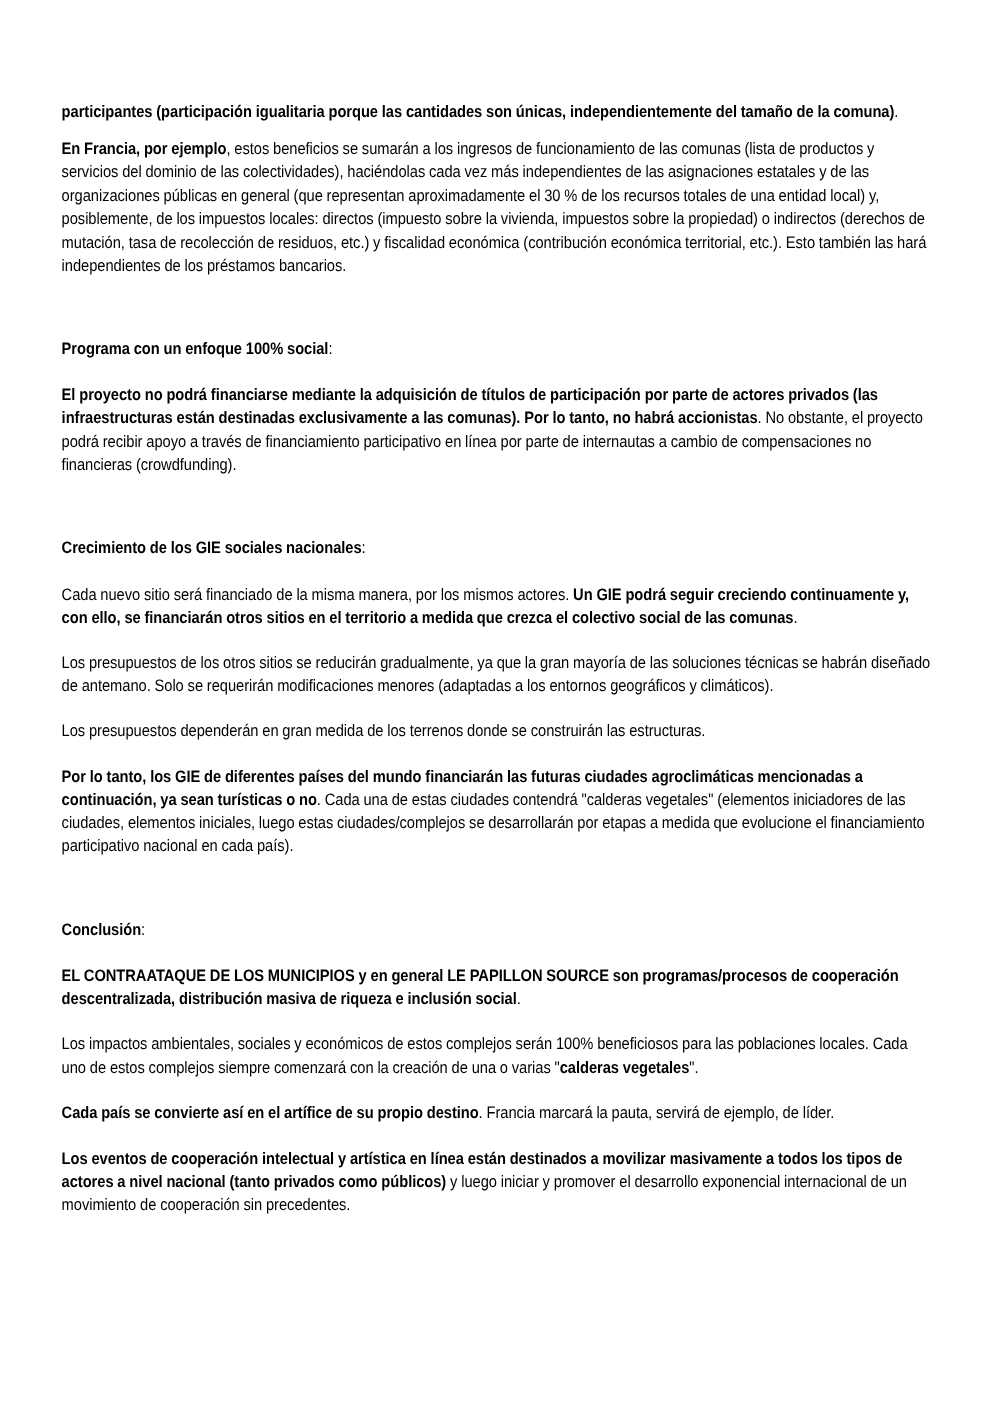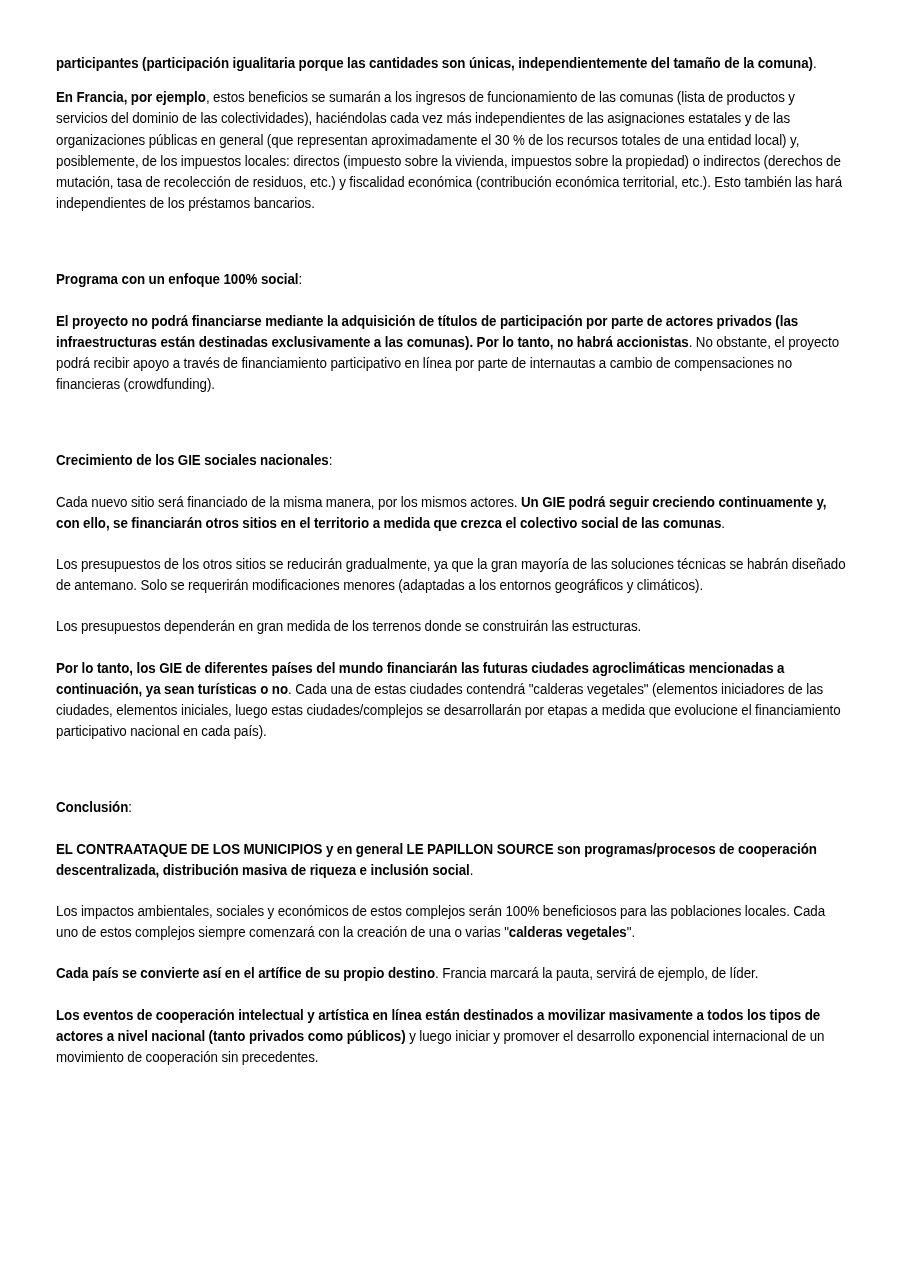--- a/index.html
+++ b/index.html
@@ -17,20 +17,21 @@
   #page {
     position: relative;
     width: 905px;
     height: 1280px;
     background: #ffffff;
     box-sizing: border-box;
     padding: 52px 57px 0 56px;
   }
   .doc {
     width: 792px;
+    margin-top: 39px;
   }
   p.para {
     margin: 0;
     font-size: 15.1px;
     line-height: 21.2px;
     text-align: left;
     
     transform: scaleX(0.885);
     transform-origin: left top;
     width: 112.99%;

